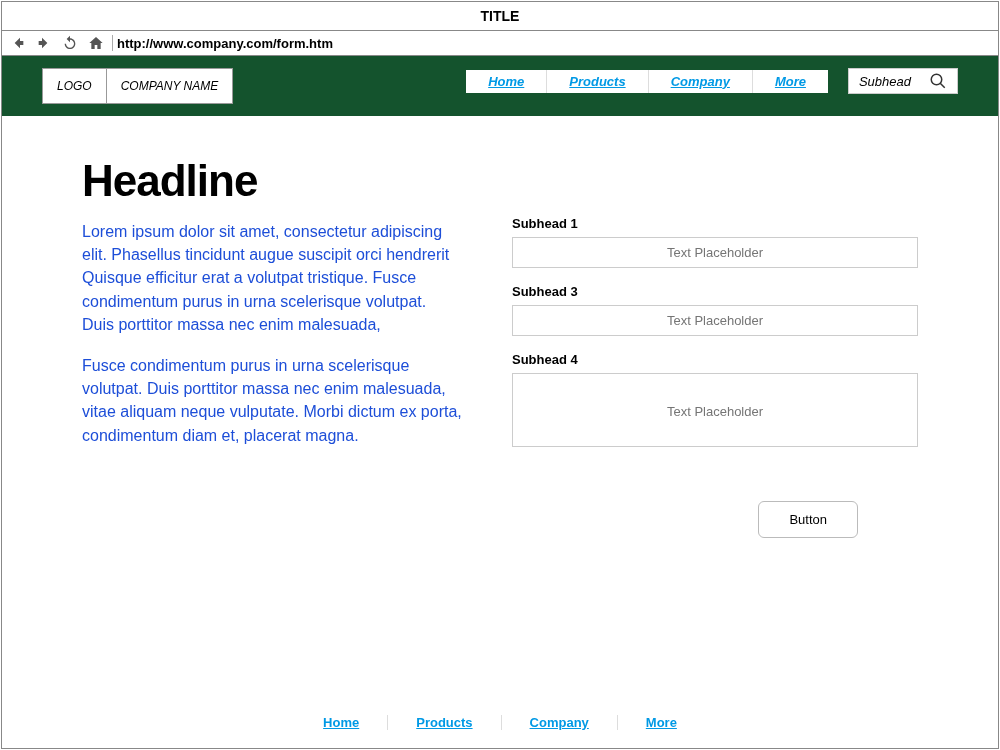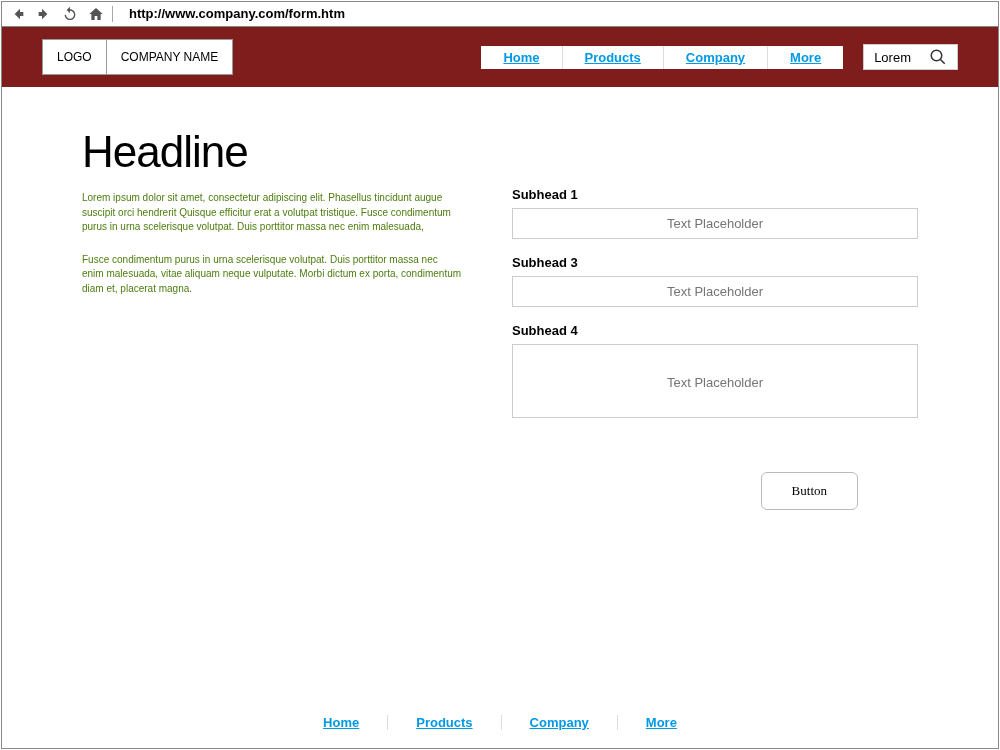--- a/index.html
+++ b/index.html
@@ -1,57 +1,58 @@
 <!DOCTYPE html>
 <html><head>
 <meta charset="utf-8">
 <style>
 * { box-sizing: border-box; margin: 0; padding: 0; }
 body { font-family: Arial, Helvetica, sans-serif; background: #fff; width: 1000px; height: 750px; overflow: hidden; }
 .window { border: 1px solid #888; width: 998px; height: 748px; margin: 1px; display: flex; flex-direction: column; }
 .titlebar { border-bottom: 1px solid #888; text-align: center; font-weight: bold; font-size: 14px; padding: 6px 0; background: #fff; }
-.toolbar { border-bottom: 1px solid #888; display: flex; padding: 4px 8px; background: #fff; gap: 12px; }
+.toolbar { border-bottom: 1px solid #888; display: flex; align-items: center; padding: 4px 8px; background: #fff; gap: 0; }
 .toolbar-icons { display: flex; gap: 10px; padding-right: 8px; border-right: 1px solid #aaa; align-items: center; }
 .toolbar-icons svg { width: 16px; height: 16px; fill: #555; cursor: pointer; }
 .url { font-weight: bold; font-size: 13px; padding-left: 4px; }
-.header { background: #7f1d1d; padding: 12px 40px; display: flex; align-items: center; justify-content: space-between; }
+.header { background: #14532d; padding: 12px 40px; display: flex; align-items: flex-start; justify-content: space-between; font-style: italic; }
 .brand { display: flex; }
 .brand .logo, .brand .company { border: 1px solid #999; background: #fff; font-size: 12px; padding: 10px 14px; }
 .brand .logo { border-right: none; }
 .brand .company { min-width: 120px; }
 .nav { display: flex; align-items: center; gap: 20px; }
 .nav-links { display: flex; background: #fff; }
 .nav-links a { color: #0099e5; font-weight: bold; font-size: 13px; text-decoration: underline; padding: 4px 22px; border-right: 1px solid #ddd; cursor: pointer; }
 .nav-links a:last-child { border-right: none; }
 .searchbox { background: #fff; display: flex; align-items: center; padding: 3px 10px; gap: 18px; border: 1px solid #ccc; }
 .searchbox span { font-size: 13px; }
 .searchbox svg { width: 18px; height: 18px; stroke: #333; fill: none; cursor: pointer; }
 .content { flex: 1; padding: 40px 80px 10px 80px; display: flex; gap: 50px; overflow: hidden; background: #fff; }
 .left { flex: 0 0 380px; }
-.left h1 { font-size: 44px; font-weight: 400; margin-bottom: 14px; letter-spacing: -1px; }
-.left p { font-size: 10px; color: #4d7c0f; line-height: 1.45; margin-bottom: 18px; }
+.left h1 { font-size: 44px; font-weight: 700; margin-bottom: 14px; letter-spacing: -1px; }
+.left p { font-size: 16px; color: #1d4ed8; line-height: 1.45; margin-bottom: 18px; }
 .right { flex: 1; padding-top: 60px; }
 .form-row { display: flex; gap: 40px; margin-bottom: 16px; }
 .form-group { flex: 1; }
 .subhead { font-weight: bold; font-size: 13px; margin-bottom: 6px; display: block; }
 input.text, textarea.text { width: 100%; border: 1px solid #ccc; padding: 7px 10px; font-size: 13px; color: #6d28d9; font-family: inherit; text-align: center; }
 textarea.text { height: 74px; resize: none; padding-top: 30px; }
 .radios label { display: flex; align-items: center; gap: 8px; font-size: 13px; margin-bottom: 6px; cursor: pointer; }
 .radios input { width: 14px; height: 14px; }
 .btn-row { display: flex; justify-content: flex-end; margin-top: 50px; padding-right: 60px; }
-.btn { border: 1px solid #bbb; background: #fff; border-radius: 6px; padding: 10px 30px; font-size: 13px; cursor: pointer; font-family: Liberation Serif, serif; }
+.btn { border: 1px solid #bbb; background: #fff; border-radius: 6px; padding: 10px 30px; font-size: 13px; cursor: pointer; }
 .footer { padding: 16px 0 18px 0; }
 .footer-links { display: flex; justify-content: center; }
 .footer-links a { color: #0099e5; font-weight: bold; font-size: 13px; text-decoration: underline; padding: 0 28px; border-right: 1px solid #ddd; cursor: pointer; }
 .footer-links a:last-child { border-right: none; }
 </style>
 </head>
 <body>
 
 <div class="window">
+  <div class="titlebar">TITLE</div>
 
   <div class="toolbar">
     <div class="toolbar-icons">
       <svg viewBox="0 0 24 24">
           <path d="M15 4l-8 8 8 8v-5h5v-6h-5z"></path>
         </svg>
       <svg viewBox="0 0 24 24">
           <path d="M9 4l8 8-8 8v-5H4v-6h5z"></path>
         </svg>
       <svg viewBox="0 0 24 24">
@@ -70,21 +71,21 @@
       <div class="company">COMPANY NAME</div>
     </div>
     <div class="nav">
       <div class="nav-links">
         <a>Home</a>
         <a>Products</a>
         <a>Company</a>
         <a>More</a>
       </div>
       <div class="searchbox">
-        <span>Lorem</span>
+        <span>Subhead</span>
         <svg viewBox="0 0 24 24" stroke-width="2">
             <circle cx="10" cy="10" r="7"></circle>
             <line x1="21" y1="21" x2="15" y2="15"></line>
           </svg>
       </div>
     </div>
   </div>
 
   <div class="content">
     <div class="left">

